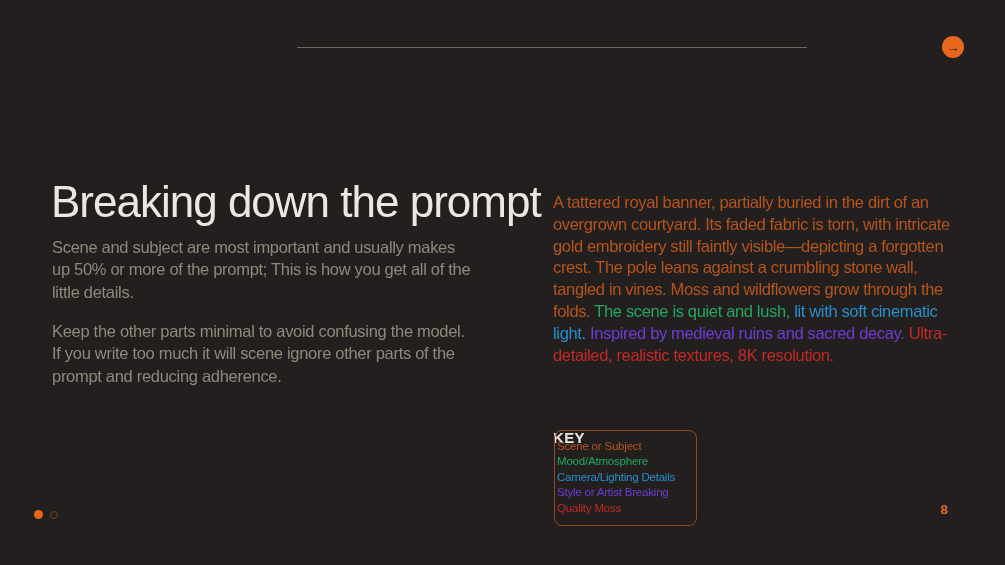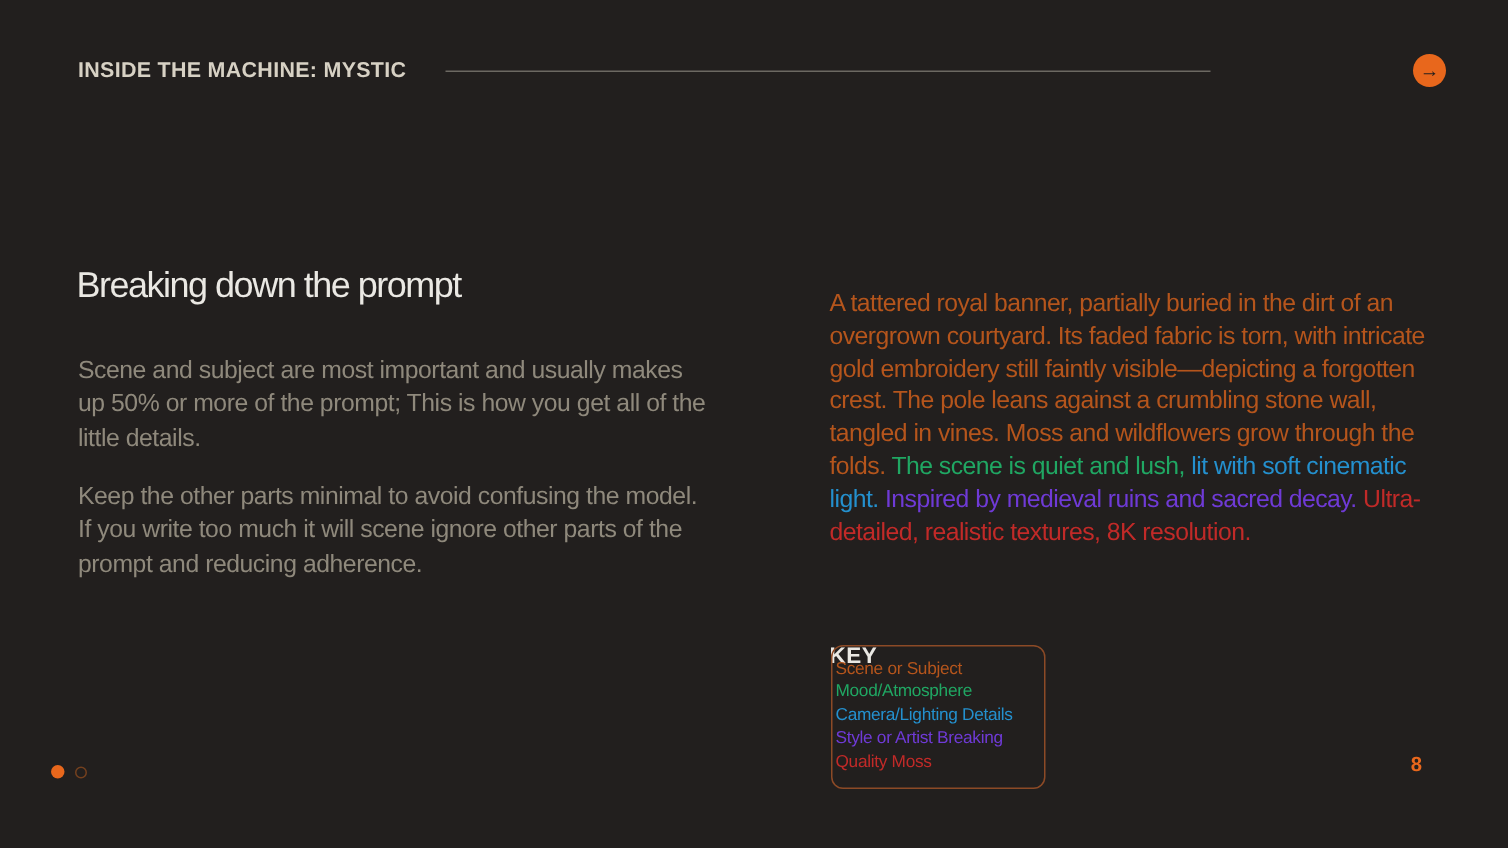--- a/index.html
+++ b/index.html
@@ -29,21 +29,21 @@
     cursor: pointer;
   }
   .next-btn .arrow-glyph {
     color: var(--background); font-size: 13px; font-weight: 700;
     line-height: 1; transform: translateY(-0.5px);
   }
 
   
   .heading {
     position: absolute; left: 51px; top: 177px;
-    font-size: 24px; font-weight: 300; letter-spacing: -1px;
+    font-size: 44px; font-weight: 300; letter-spacing: -1px;
     color: var(--heading_text); margin: 0;
   }
   .body-par {
     position: absolute; left: 52px; width: 424px; margin: 0;
     font-size: 16.5px; line-height: 22.4px; letter-spacing: -0.3px;
     color: var(--body_text);
   }
   .body-par.p1 { top: 236px; }
   .body-par.p2 { top: 320px; }
 
@@ -83,21 +83,20 @@
     position: absolute; left: 928px; top: 502px; width: 20px;
     text-align: right; font-size: 13.5px; font-weight: 700;
     color: var(--accent);
   }
 </style>
 </head>
 <body style="--background: #221F1E; --accent: #E8671C; --rule: #6C6962; --kicker_text: #D7D1C4; --heading_text: #EAE8E3; --body_text: #8F897C; --key_box_border: #8C4A26; --dot_inactive: #74401E; --scene: #B5551C; --mood: #20A763; --camera: #2490CE; --style: #6F3AD6; --quality: #C12A28;">
 
 <div class="slide">
 
-  <div class="kicker">INSIDE THE MACHINE: MYSTIC</div>
   <div class="rule"></div>
   <div class="next-btn">
     <span class="arrow-glyph">→</span>
   </div>
 
   <h1 class="heading">Breaking down the prompt</h1>
   <p class="body-par p1">Scene and subject are most important and usually makes up 50% or more of the prompt; This is how you get all of the little details.</p>
   <p class="body-par p2">Keep the other parts minimal to avoid confusing the model. If you write too much it will scene ignore other parts of the prompt and reducing adherence.</p>
 
   <div class="prompt" id="prompt-text"><span style="color: rgb(181, 85, 28);">A tattered royal banner, partially buried in the dirt of an overgrown courtyard. Its faded fabric is torn, with intricate gold embroidery still faintly visible—depicting a forgotten crest. The pole leans against a crumbling stone wall, tangled in vines. Moss and wildflowers grow through the folds. </span><span style="color: rgb(32, 167, 99);">The scene is quiet and lush, </span><span style="color: rgb(36, 144, 206);">lit with soft cinematic light. </span><span style="color: rgb(111, 58, 214);">Inspired by medieval ruins and sacred decay. </span><span style="color: rgb(193, 42, 40);">Ultra-detailed, realistic textures, 8K resolution.</span></div>

